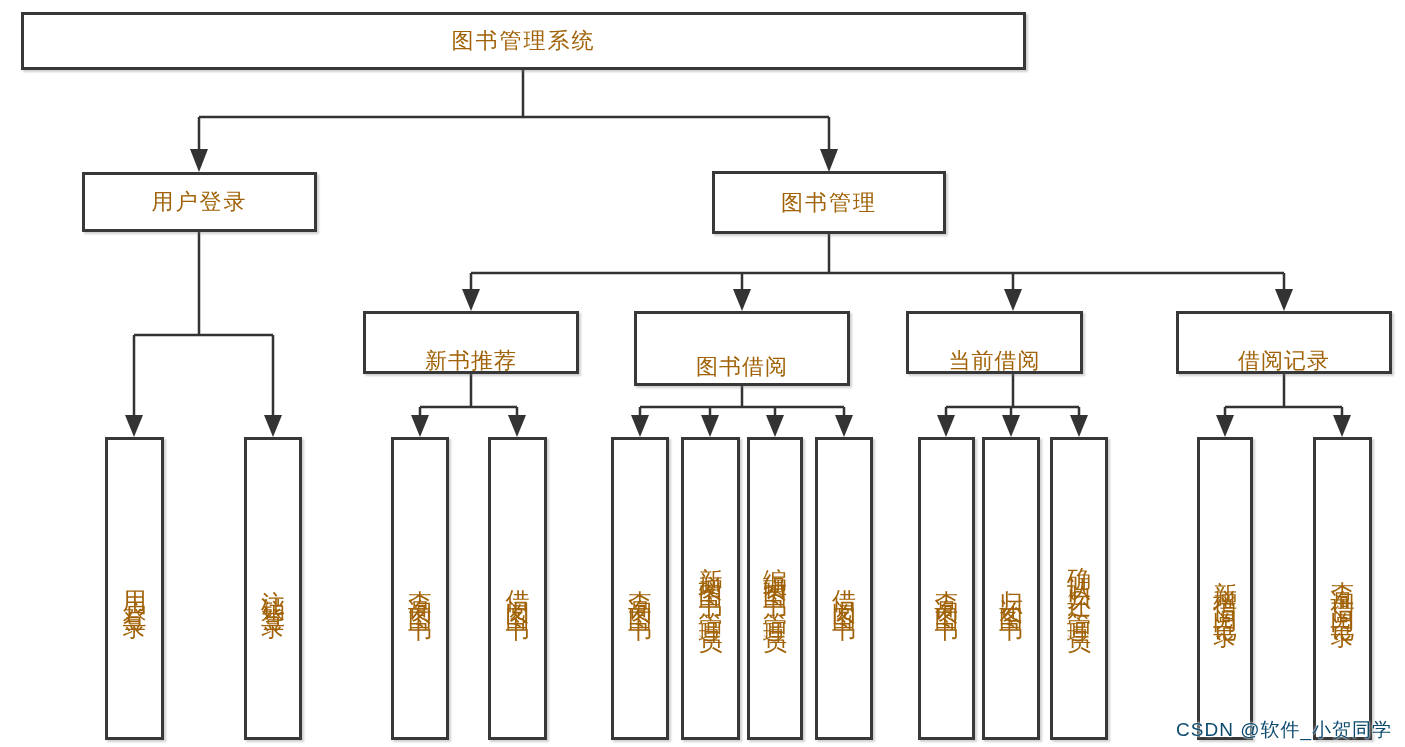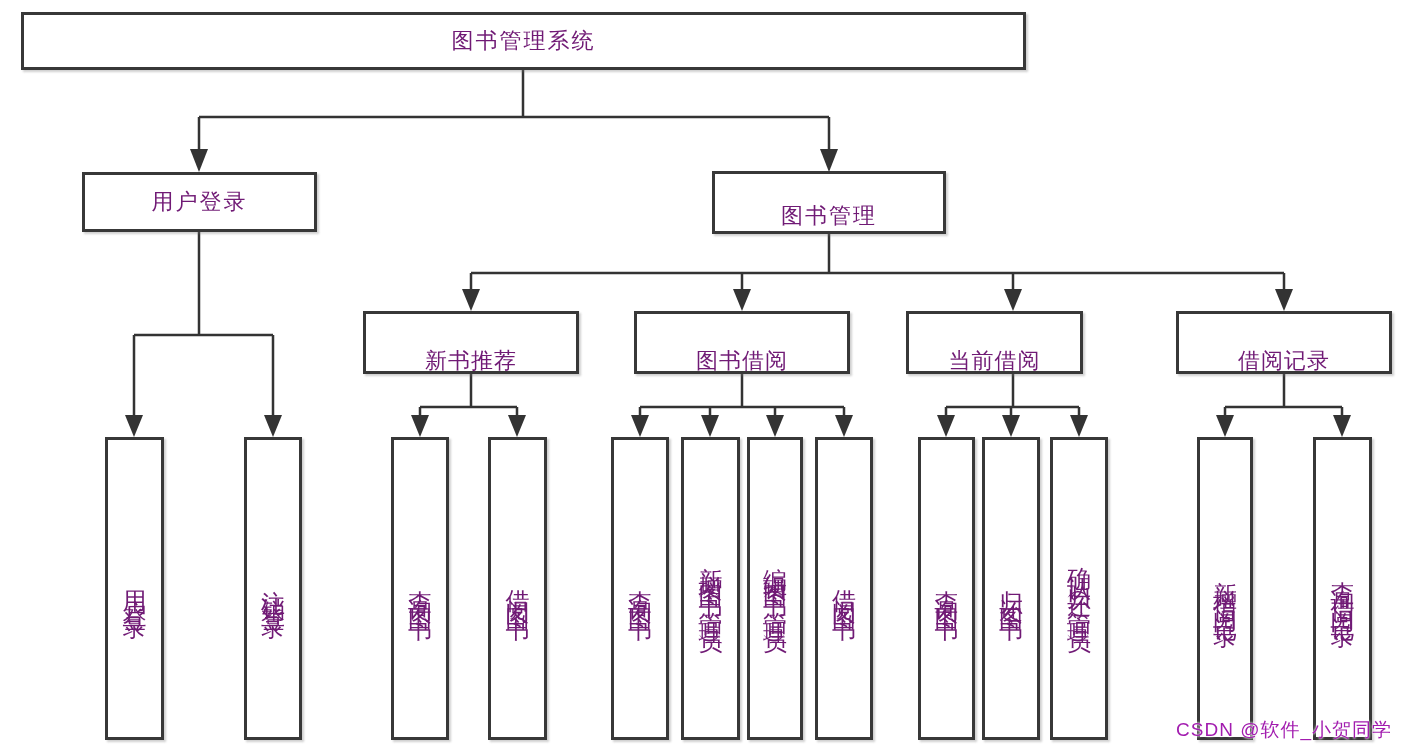--- a/index.html
+++ b/index.html
@@ -26,39 +26,39 @@
     box-sizing: border-box;
     background: #ffffff;
     border: 3px solid #383838;
     box-shadow: 2px 2px 2px rgba(120,120,120,0.35);
     display: flex;
     align-items: center;
     justify-content: center;
     text-align: center;
   }
   .node span {
-    color: #701a75;
+    color: #a16207;
     white-space: nowrap;
   }
   .lvl1 span { font-size: 22px; letter-spacing: 2px; }
   .lvl2 span { font-size: 22px; letter-spacing: 2px; }
   .lvl3 span { font-size: 22px; letter-spacing: 1px; margin-top: 37px; }
   .leaf span {
     writing-mode: vertical-rl;
     text-orientation: mixed;
     font-size: 24px;
     letter-spacing: 9px;
     white-space: normal;
   }
   #watermark {
     position: absolute;
     right: 13px;
     bottom: 4px;
     font-size: 19px;
-    color: #a21caf;
+    color: #0c4a6e;
     text-shadow: 0 0 3px #ffffff, 0 0 2px #ffffff;
     letter-spacing: 1px;
   }
 </style>
 </head>
 <body>
 
 <div id="canvas">
 
   <svg id="wires" viewBox="0 0 1405 747" xmlns="http://www.w3.org/2000/svg">
@@ -101,28 +101,28 @@
     </g>
   </svg>
 
   <div class="node lvl1" style="left:21px; top:12px; width:1005px; height:58px;">
     <span>图书管理系统</span>
   </div>
 
   <div class="node lvl2" style="left:82px; top:172px; width:235px; height:60px;">
     <span>用户登录</span>
   </div>
-  <div class="node lvl2" style="left:712px; top:171px; width:234px; height:63px;align-items:flex-end;">
+  <div class="node lvl2" style="left:712px; top:171px; width:234px; height:63px;">
     <span>图书管理</span>
   </div>
 
   <div class="node lvl3" style="left:363px; top:311px; width:216px; height:63px;">
     <span>新书推荐</span>
   </div>
-  <div class="node lvl3" style="left:634px; top:311px; width:216px; height:63px;">
+  <div class="node lvl3" style="left:634px; top:311px; width:216px; height:75px;">
     <span>图书借阅</span>
   </div>
   <div class="node lvl3" style="left:906px; top:311px; width:177px; height:63px;">
     <span>当前借阅</span>
   </div>
   <div class="node lvl3" style="left:1176px; top:311px; width:216px; height:63px;">
     <span>借阅记录</span>
   </div>
 
   <div class="node leaf" style="left:105px; top:437px; width:59px; height:303px;">

